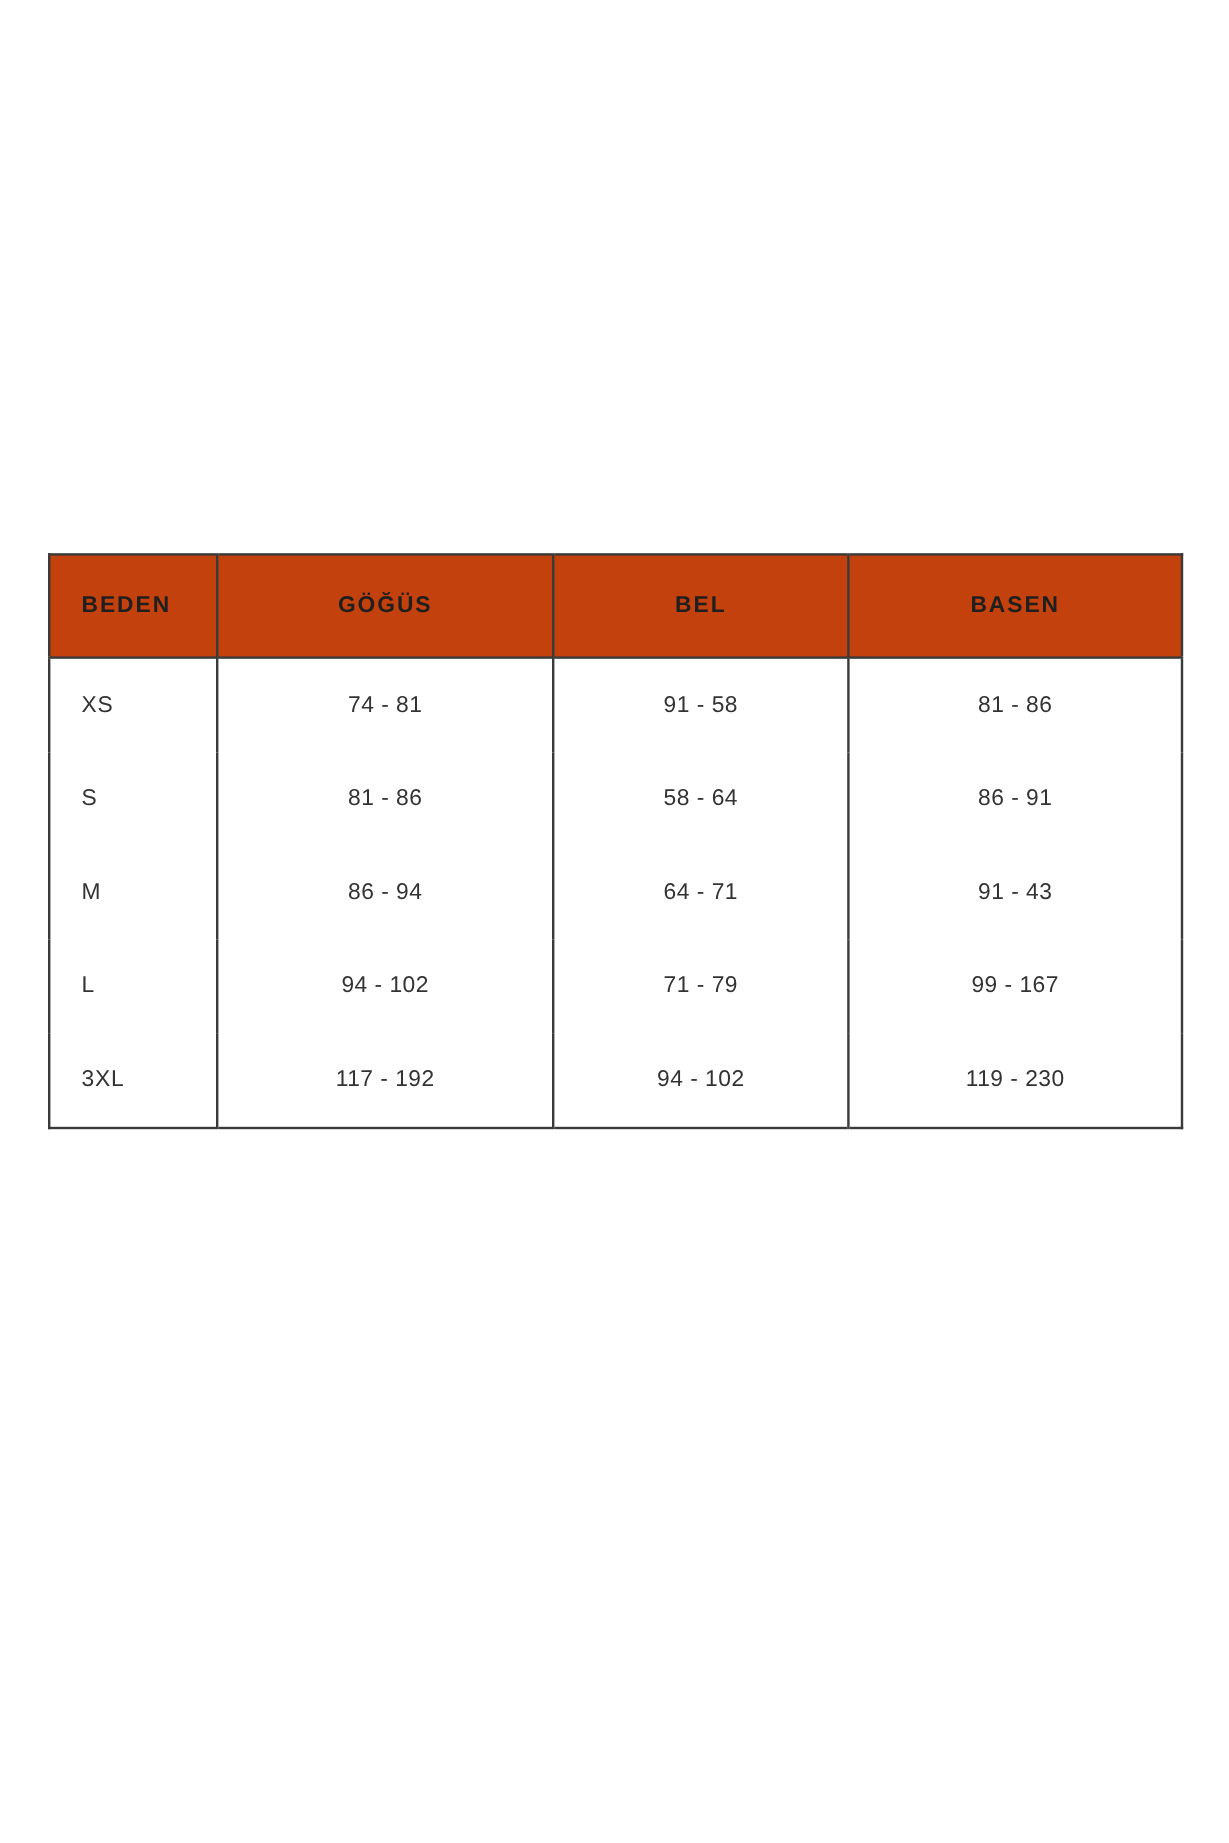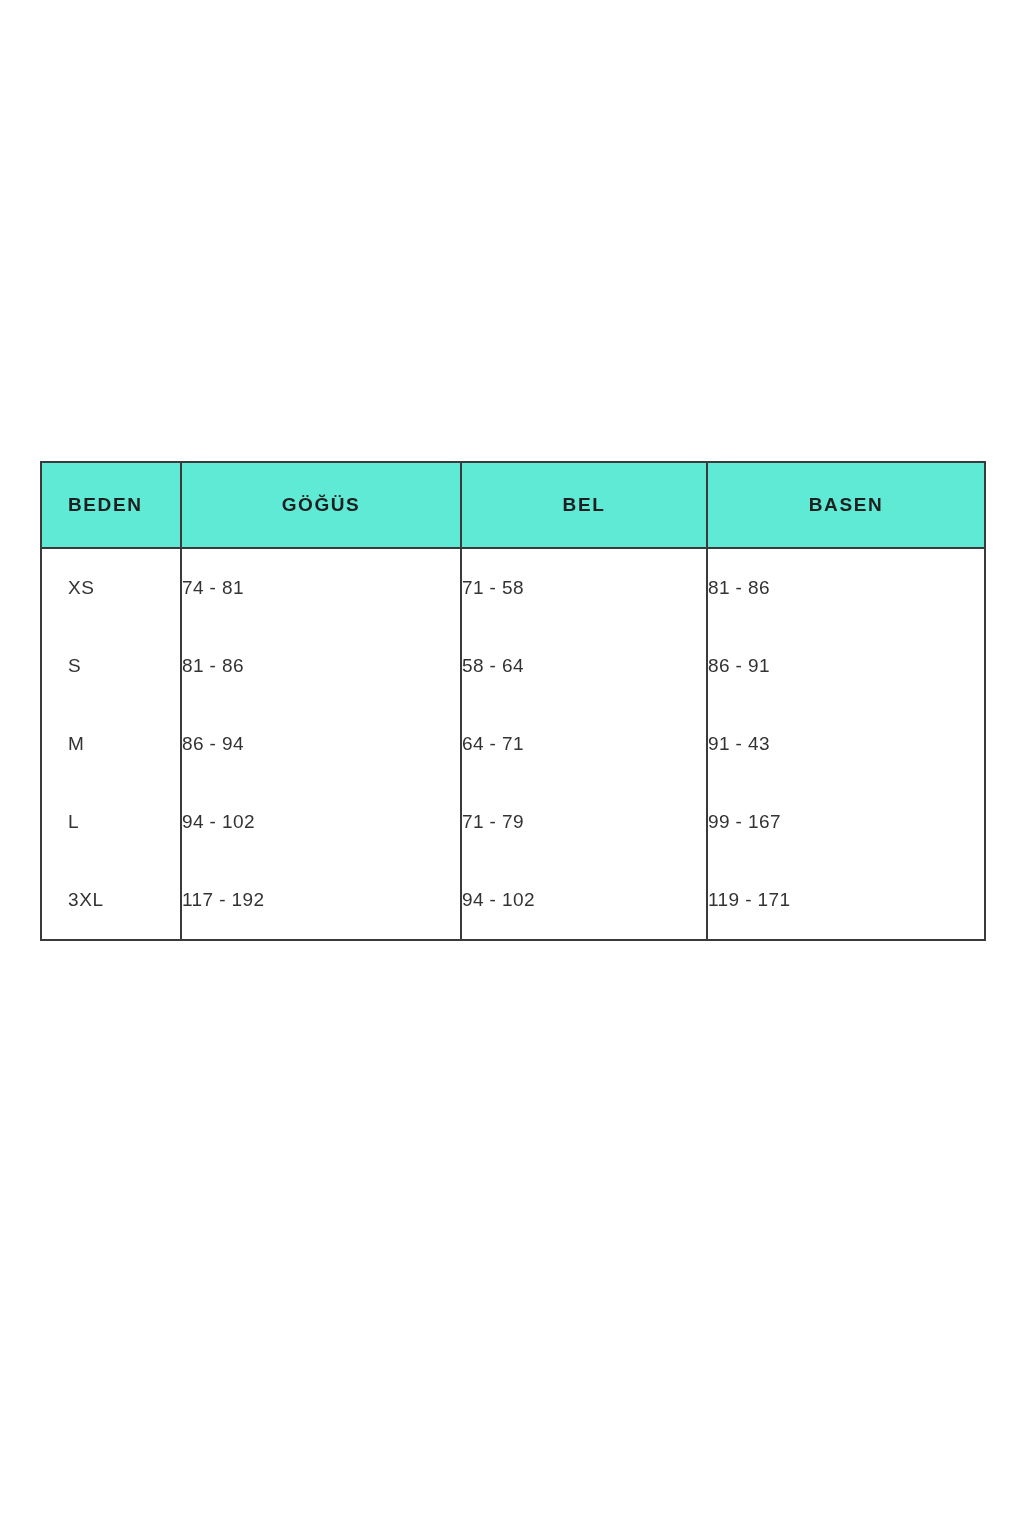--- a/index.html
+++ b/index.html
@@ -30,21 +30,21 @@
     border: 2px solid #3a3a3a;
     background: #ffffff;
   }
 
   table.size-chart col.c-beden { width: 140px; }
   table.size-chart col.c-gogus { width: 280px; }
   table.size-chart col.c-bel   { width: 246px; }
   table.size-chart col.c-basen { width: 278px; }
 
   table.size-chart thead th {
-    background: #5eead4;
+    background: #c2410c;
     font-size: 19px;
     font-weight: bold;
     letter-spacing: 1.6px;
     color: #1f1f1f;
     height: 84px;
     padding: 0;
     border-right: 2px solid #3a3a3a;
     border-bottom: 2px solid #3a3a3a;
     text-align: center;
     vertical-align: middle;
@@ -57,21 +57,21 @@
   table.size-chart thead th:last-child {
     border-right: none;
   }
 
   table.size-chart tbody td {
     height: 78px;
     padding: 0;
     font-size: 19px;
     color: #333333;
     border-right: 2px solid #3a3a3a;
-    text-align: left;
+    text-align: center;
     vertical-align: middle;
     letter-spacing: 0.4px;
   }
   table.size-chart tbody td:last-child {
     border-right: none;
   }
   table.size-chart tbody td.size-label {
     text-align: left;
     padding-left: 26px;
     letter-spacing: 0.6px;
@@ -96,21 +96,21 @@
         <th class="first">BEDEN</th>
         <th>GÖĞÜS</th>
         <th>BEL</th>
         <th>BASEN</th>
       </tr>
     </thead>
     <tbody>
       <tr>
         <td class="size-label">XS</td>
         <td>74 - 81</td>
-        <td>71 - 58</td>
+        <td>91 - 58</td>
         <td>81 - 86</td>
       </tr>
       <tr>
         <td class="size-label">S</td>
         <td>81 - 86</td>
         <td>58 - 64</td>
         <td>86 - 91</td>
       </tr>
       <tr>
         <td class="size-label">M</td>
@@ -121,17 +121,17 @@
       <tr>
         <td class="size-label">L</td>
         <td>94 - 102</td>
         <td>71 - 79</td>
         <td>99 - 167</td>
       </tr>
       <tr>
         <td class="size-label">3XL</td>
         <td>117 - 192</td>
         <td>94 - 102</td>
-        <td>119 - 171</td>
+        <td>119 - 230</td>
       </tr>
     </tbody>
   </table>
 </div>
 
 </body></html>

